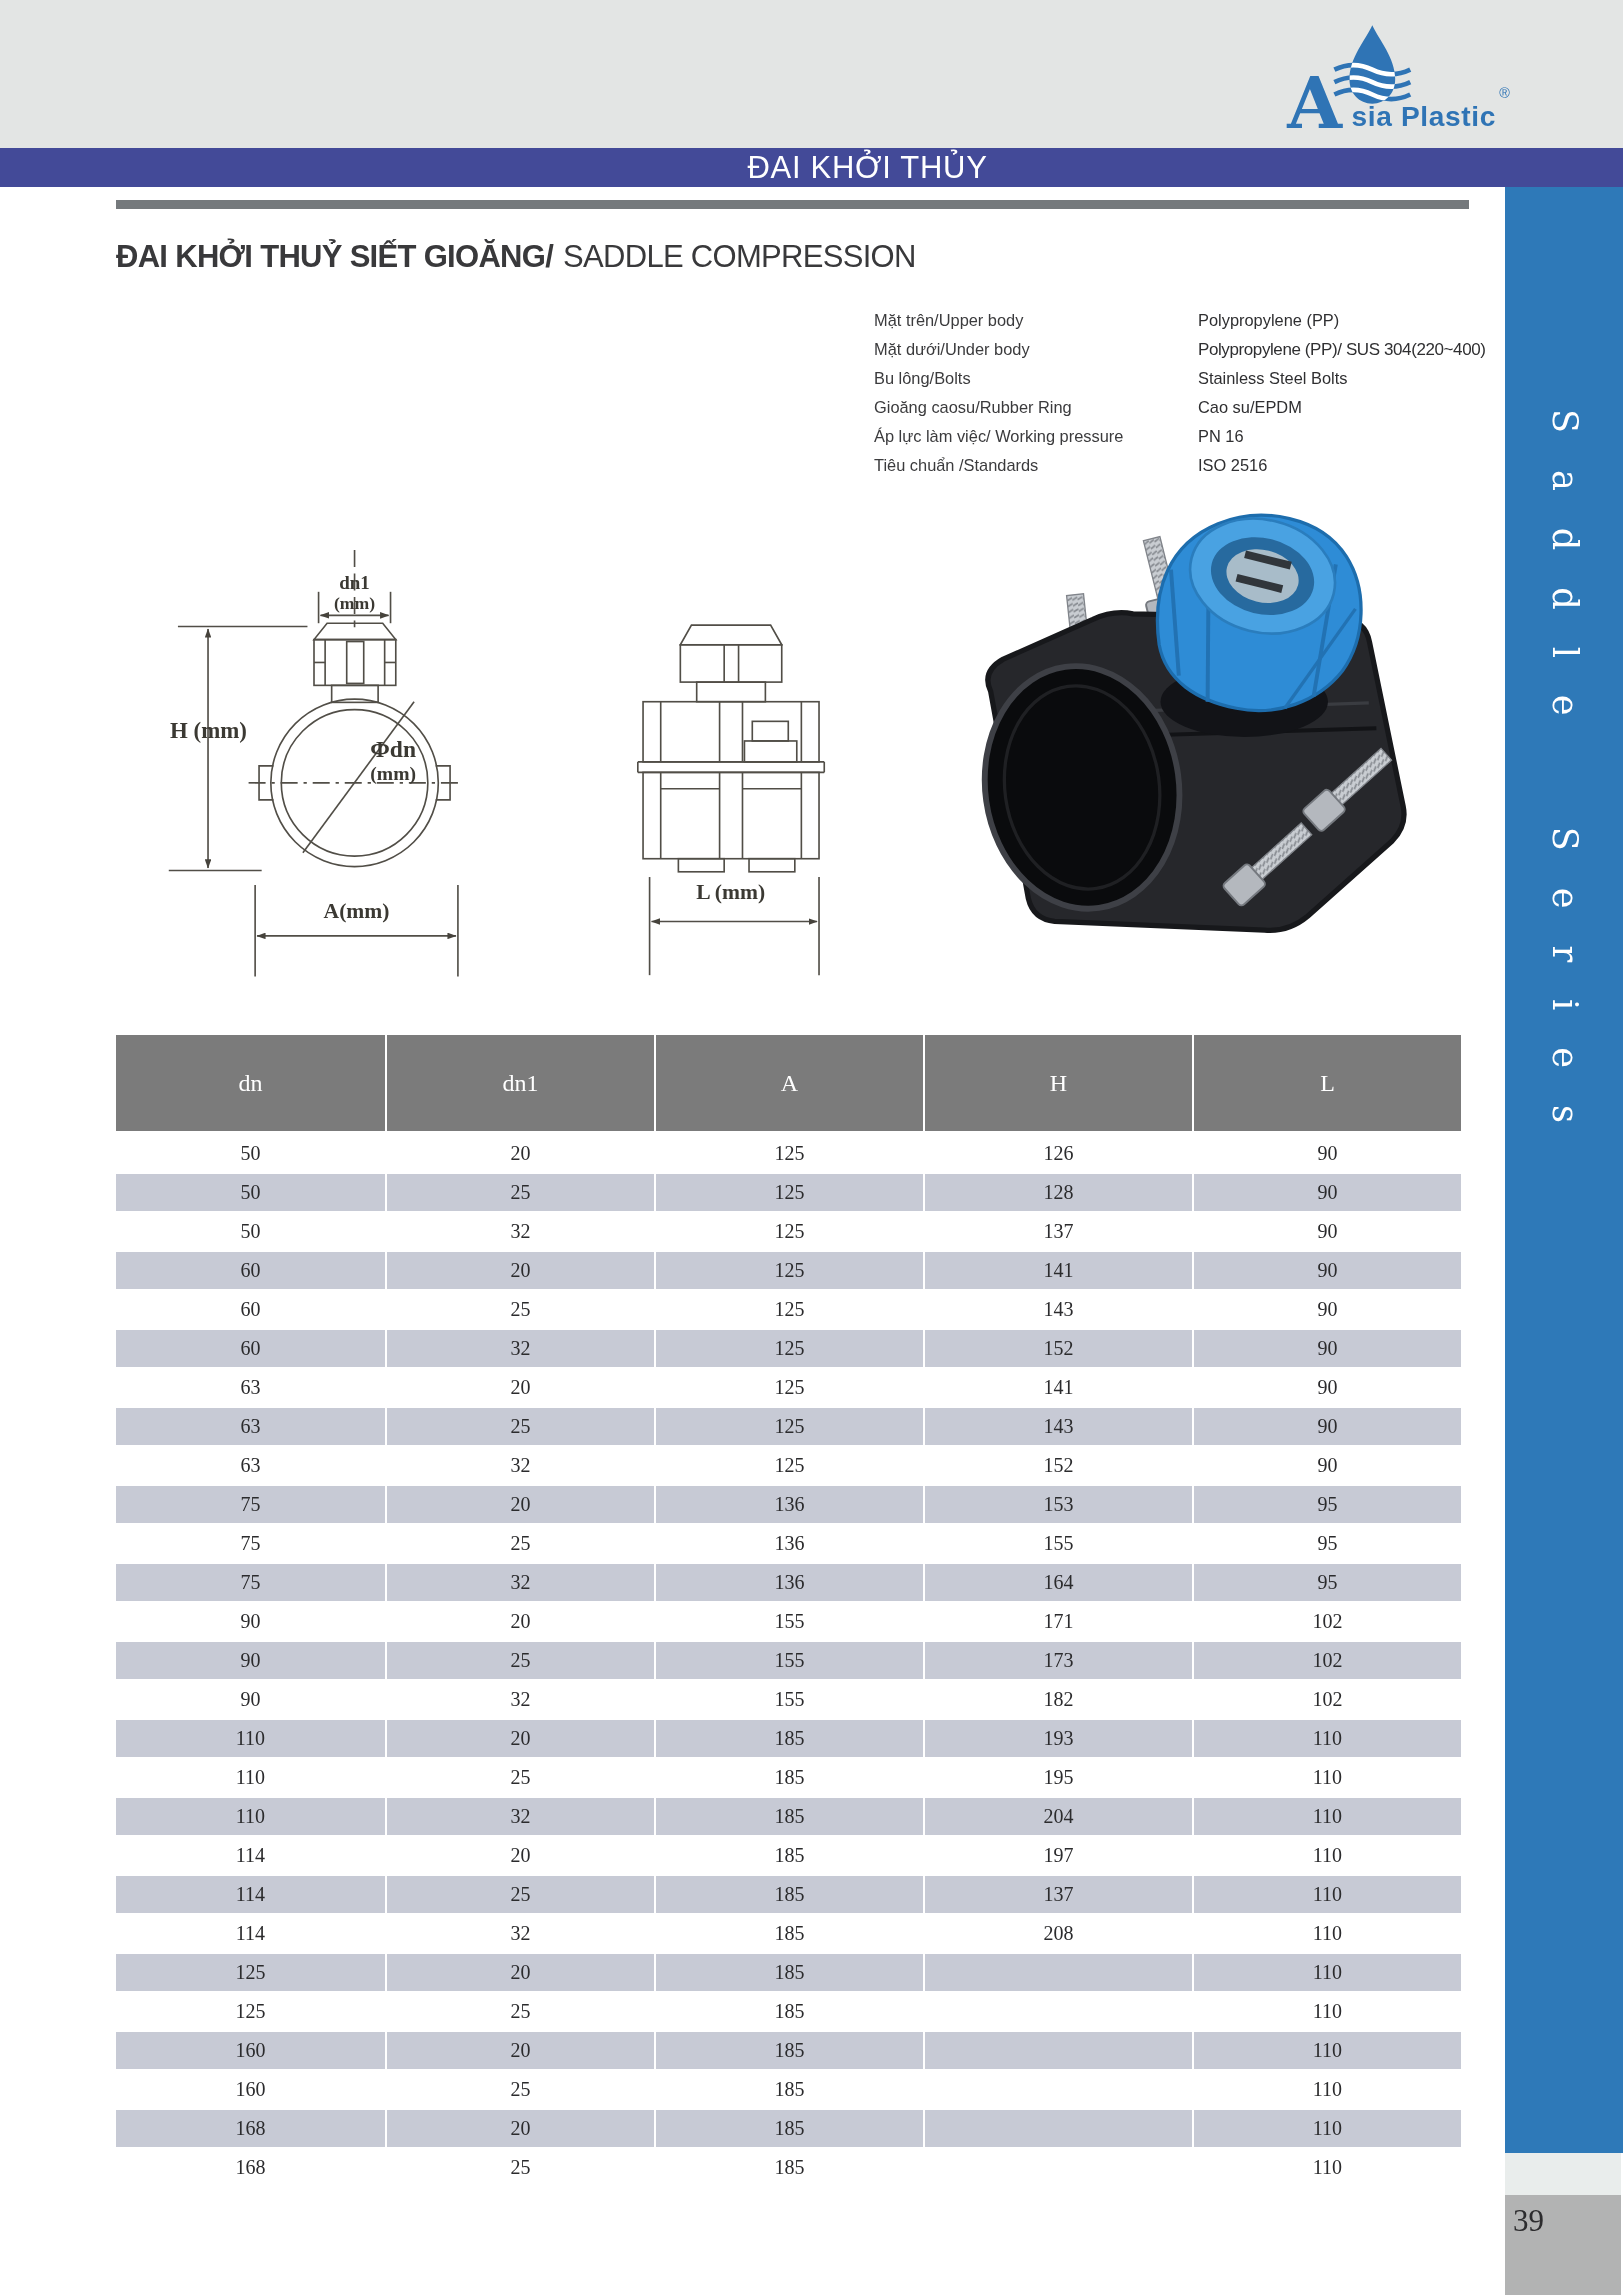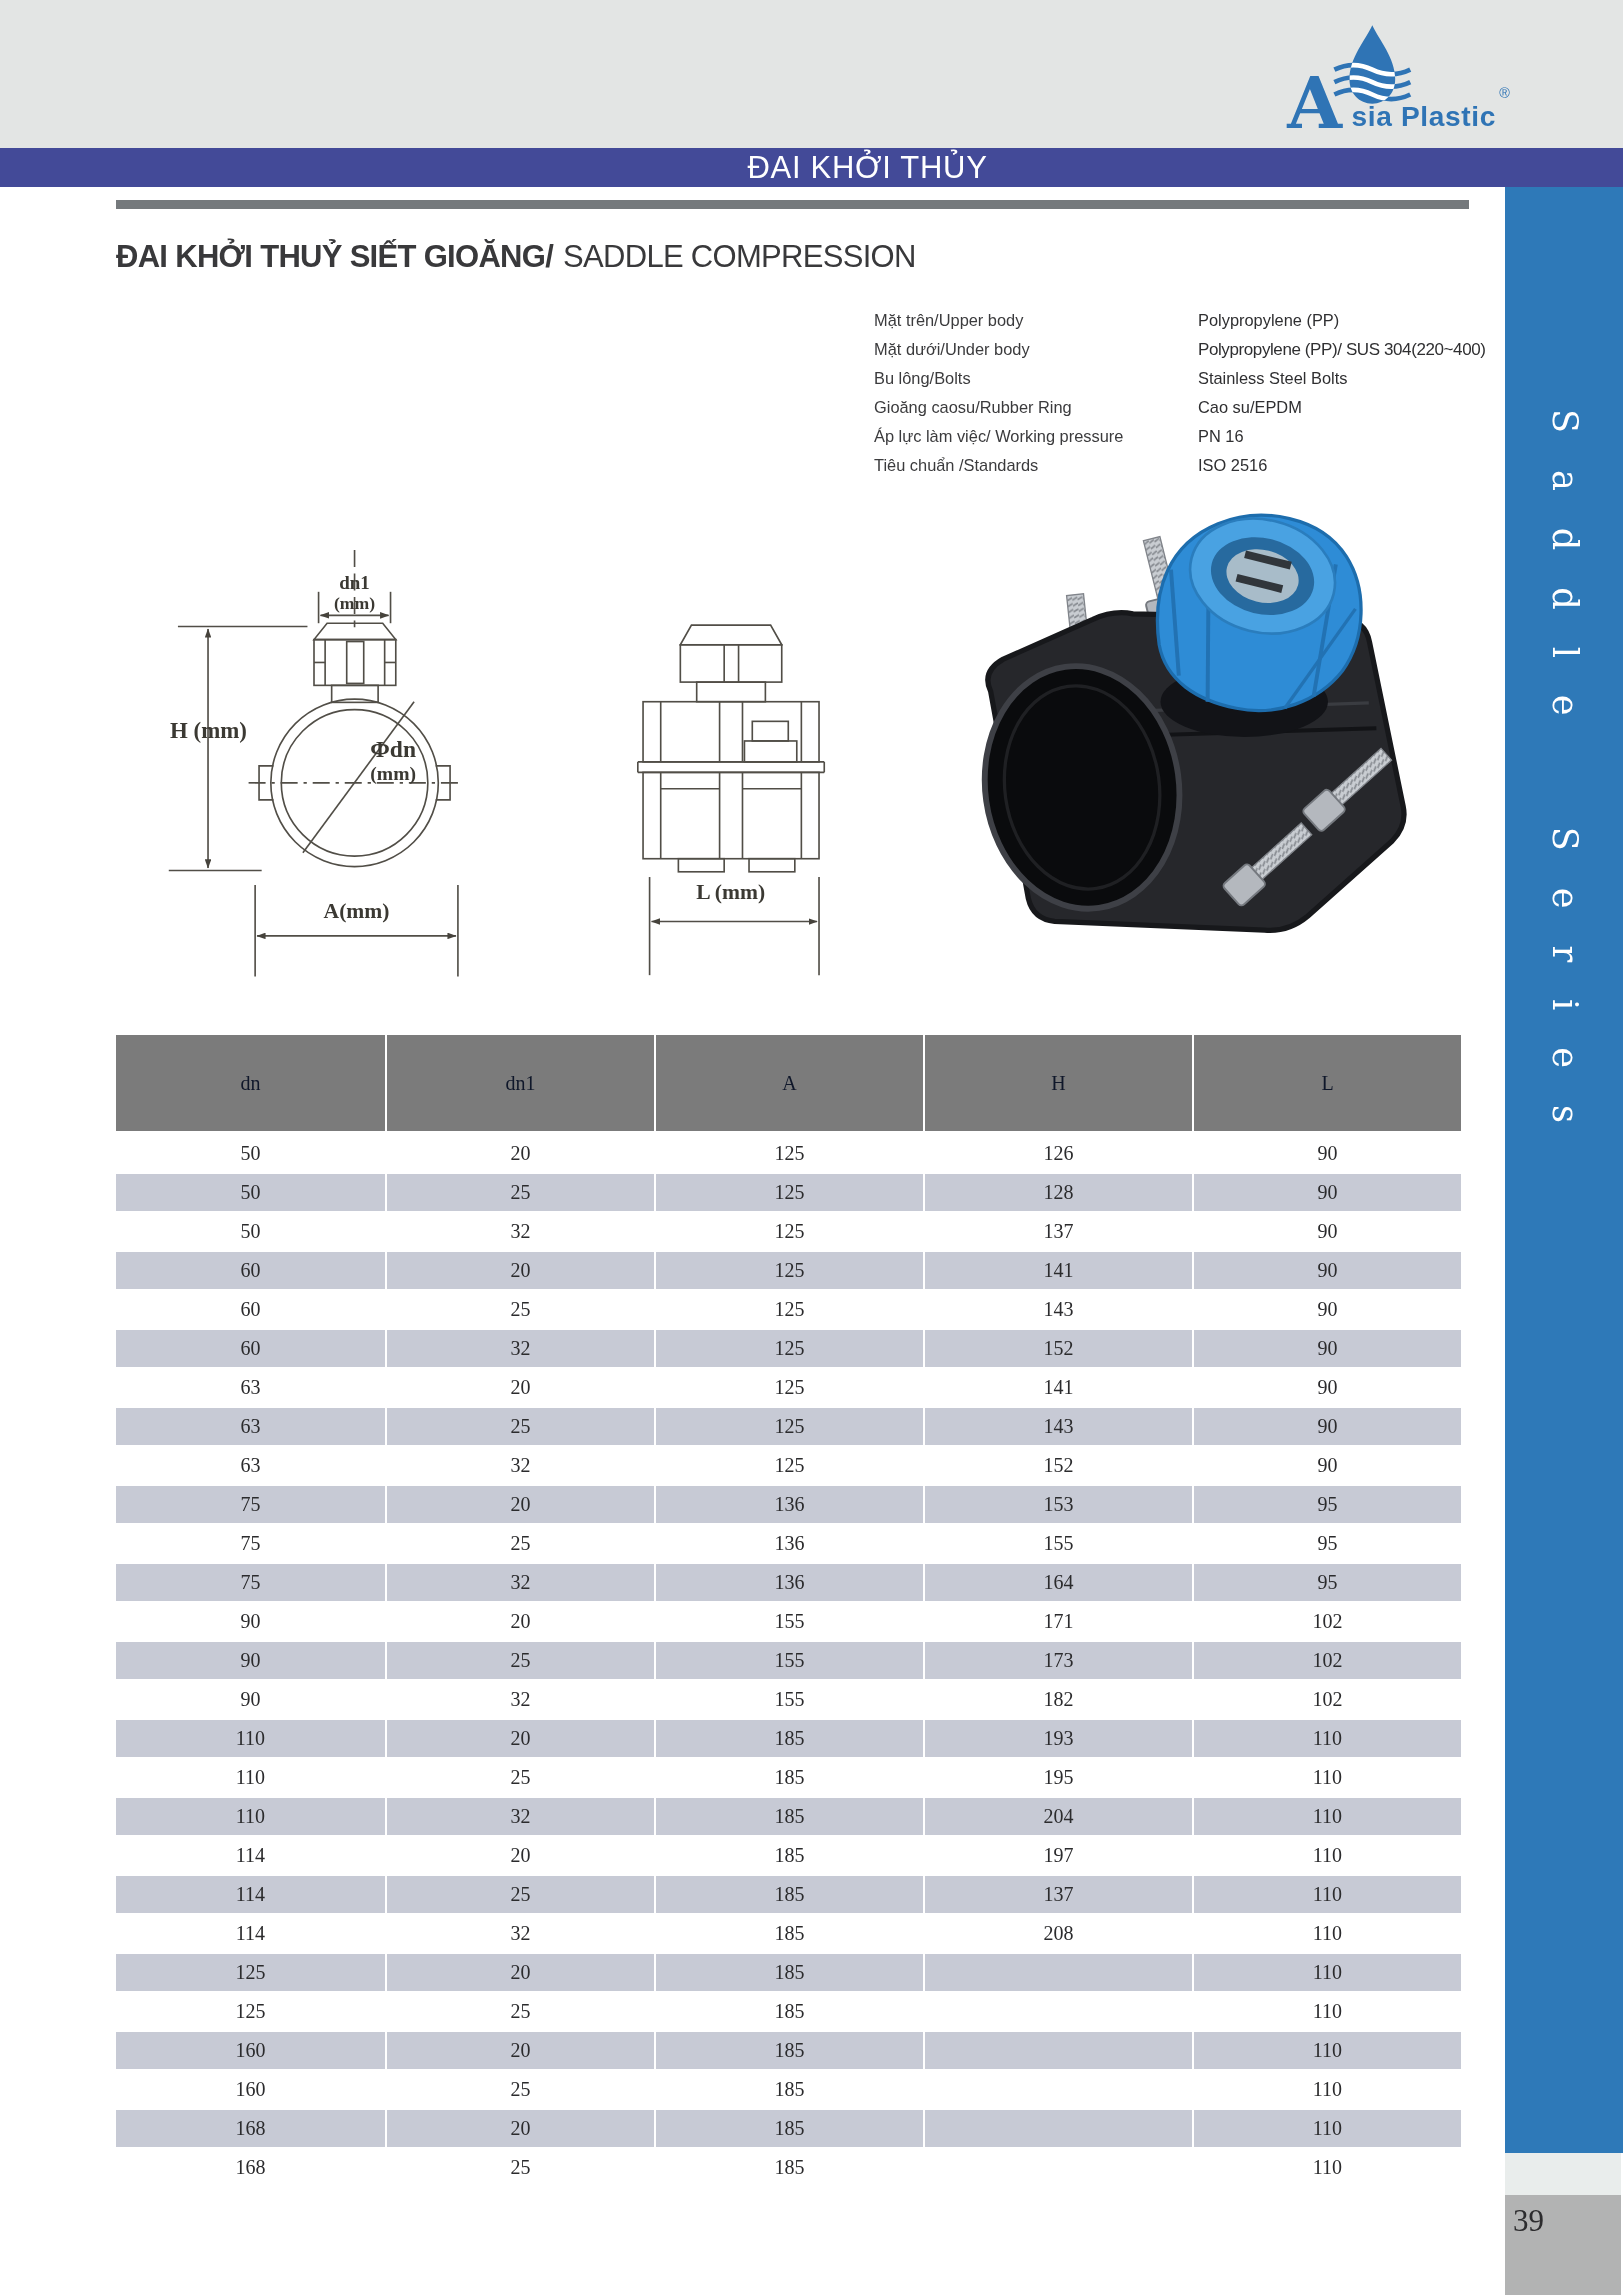--- a/index.html
+++ b/index.html
@@ -34,22 +34,22 @@
         font-family:"DejaVu Serif","Liberation Serif",serif;font-size:35px;font-weight:400;color:#ffffff;
         letter-spacing:37px;word-spacing:26px;white-space:nowrap;line-height:43px;}
   .pn-light{position:absolute;left:1505px;top:2153px;width:116px;height:42px;background:#e9edec;}
   .pn-dark{position:absolute;left:1505px;top:2195px;width:116px;height:101px;background:#b2b3b3;}
   .pn-num{position:absolute;left:1513px;top:2203px;font-family:"Liberation Serif","DejaVu Serif",serif;
         font-size:31px;color:#2c2c2e;}
 
   
   .size-table{position:absolute;left:116px;top:1035px;width:1345px;border-collapse:separate;border-spacing:0;
         table-layout:fixed;}
-  .size-table th{height:94px;background:#7b7b7b;color:#0f172a;font-family:"Liberation Serif","DejaVu Serif",serif;
-        font-weight:400;font-size:20px;text-align:center;vertical-align:middle;}
+  .size-table th{height:94px;background:#7b7b7b;color:#ffffff;font-family:"Liberation Serif","DejaVu Serif",serif;
+        font-weight:400;font-size:24px;text-align:center;vertical-align:middle;}
   .size-table td{height:35px;text-align:center;vertical-align:middle;background:#ffffff;
         font-family:"Liberation Serif","DejaVu Serif",serif;font-size:20px;color:#2b2b2d;}
   .size-table th:not(:first-child),.size-table td:not(:first-child){border-left:2.6px solid #ffffff;}
   .size-table tbody tr{border:0;}
   .size-table tbody tr td{border-top:2px solid #ffffff;}
   .size-table tbody tr:first-child td{border-top:4.6px solid #ffffff;}
   .size-table tbody tr:nth-child(even) td{background:#c7cad5;}
 </style>
 </head>
 <body>

